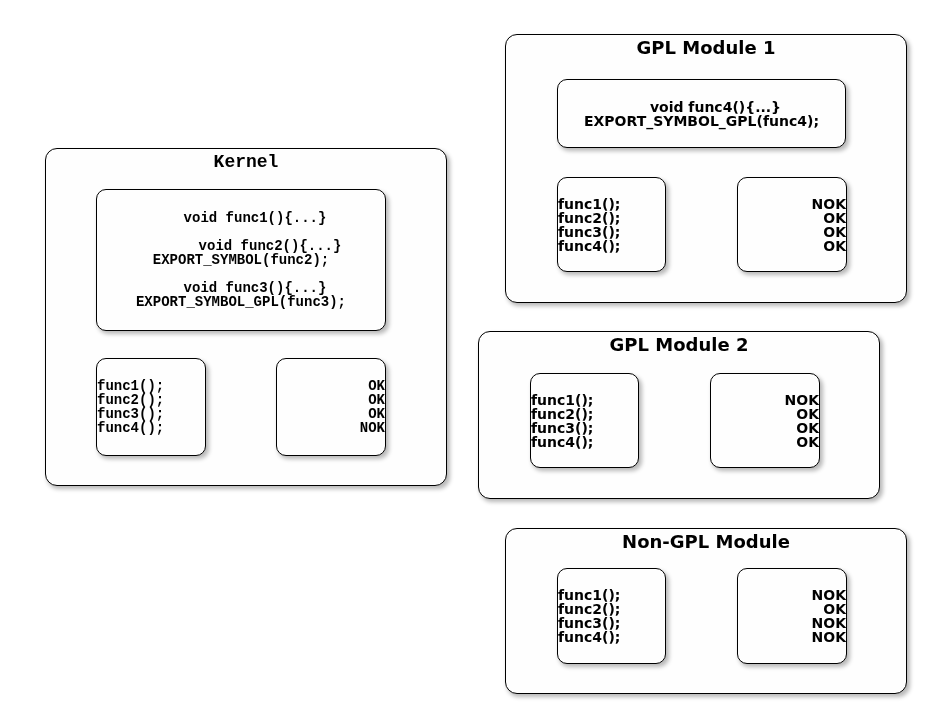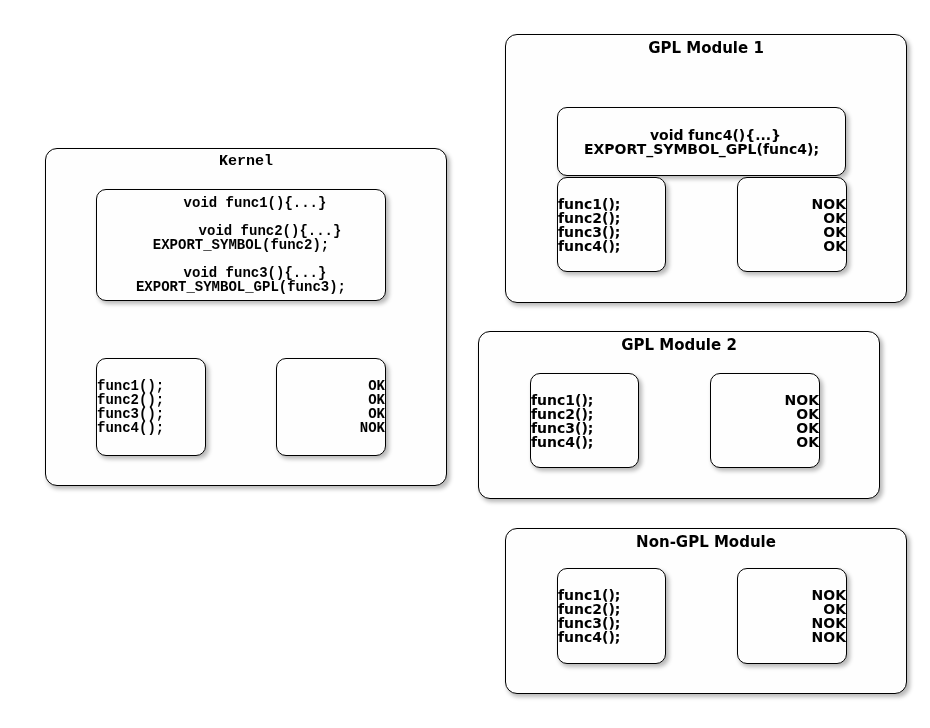--- a/index.html
+++ b/index.html
@@ -22,21 +22,21 @@
     border-radius: 12px;
     background: #fefefe;
     box-shadow: 2.5px 3px 4px #b8b8b8;
   }
   .group-title {
     position: absolute;
     top: 5px;
     left: 0;
     right: 0;
     text-align: center;
-    font-size: 15px;
+    font-size: 18px;
     line-height: 16px;
   }
   .inner {
     position: absolute;
     border: 1.5px solid #000000;
     border-radius: 10px;
     background: #fefefe;
     box-shadow: 2.5px 3px 4px #b8b8b8;
     display: flex;
     flex-direction: column;
@@ -52,26 +52,26 @@
   .code .line   { text-align: center; }
   .results .line{ text-align: right; }
   .calls        { }
   .calls .line  { text-align: left; }
   
   .ind-sm { padding-left: 28px; }
   .ind-lg { padding-left: 58px; }
 
   
   #kernel        { left: 45px;  top: 148px; width: 400px; height: 336px; font-family: Liberation Mono, monospace; }
-  #kernel-code   { left: 50px;  top: 40px;  width: 290px; height: 112px; }
+  #kernel-code   { left: 50px;  top: 40px;  width: 290px; height: 142px; }
   #kernel-calls  { left: 50px;  top: 209px; width: 110px; height: 98px;  }
   #kernel-results{ left: 230px; top: 209px; width: 110px; height: 98px;  }
 
   #gpl1          { left: 505px; top: 34px;  width: 400px; height: 267px; }
-  #gpl1-code     { left: 51px;  top: 44px;  width: 289px; height: 69px; margin-top: 28px;  }
+  #gpl1-code     { left: 51px;  top: 44px;  width: 289px; height: 69px;  }
   #gpl1-calls    { left: 51px;  top: 142px; width: 109px; height: 95px;  }
   #gpl1-results  { left: 231px; top: 142px; width: 110px; height: 95px;  }
 
   #gpl2          { left: 478px; top: 331px; width: 400px; height: 166px; }
   #gpl2-calls    { left: 51px;  top: 41px;  width: 109px; height: 95px;  }
   #gpl2-results  { left: 231px; top: 41px;  width: 110px; height: 95px;  }
 
   #nongpl        { left: 505px; top: 528px; width: 400px; height: 164px; }
   #nongpl-calls  { left: 51px;  top: 39px;  width: 109px; height: 96px;  }
   #nongpl-results{ left: 231px; top: 39px;  width: 110px; height: 96px;  }

